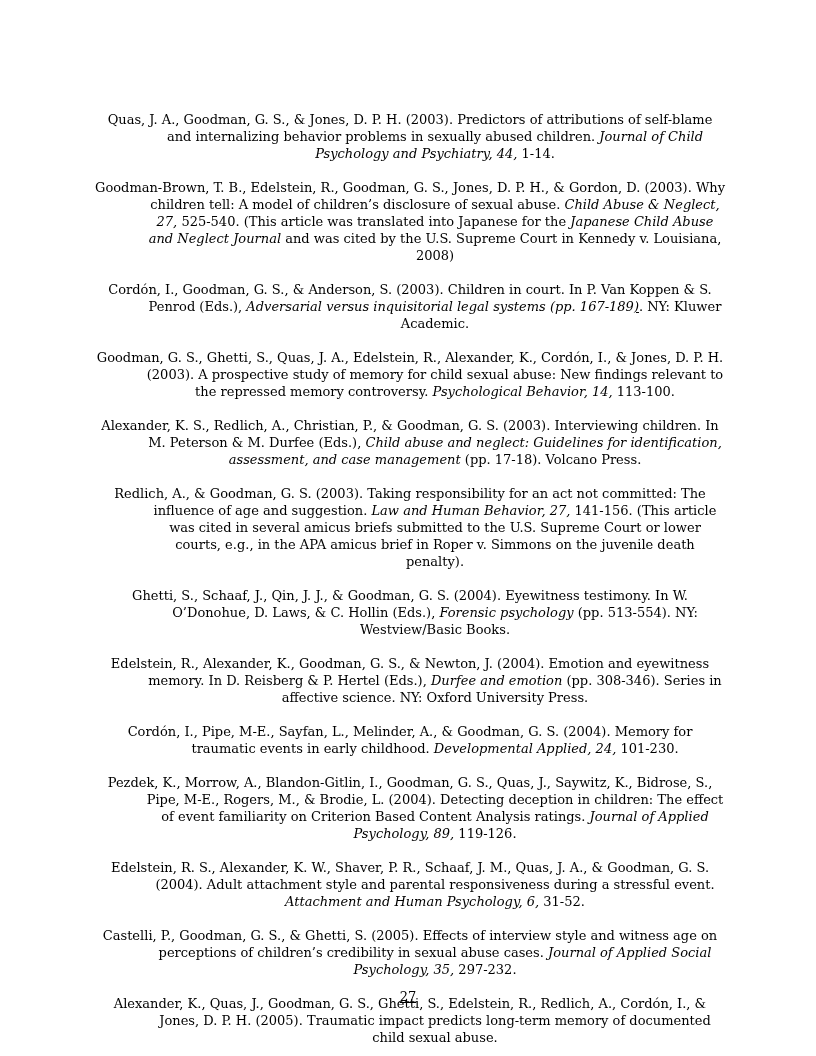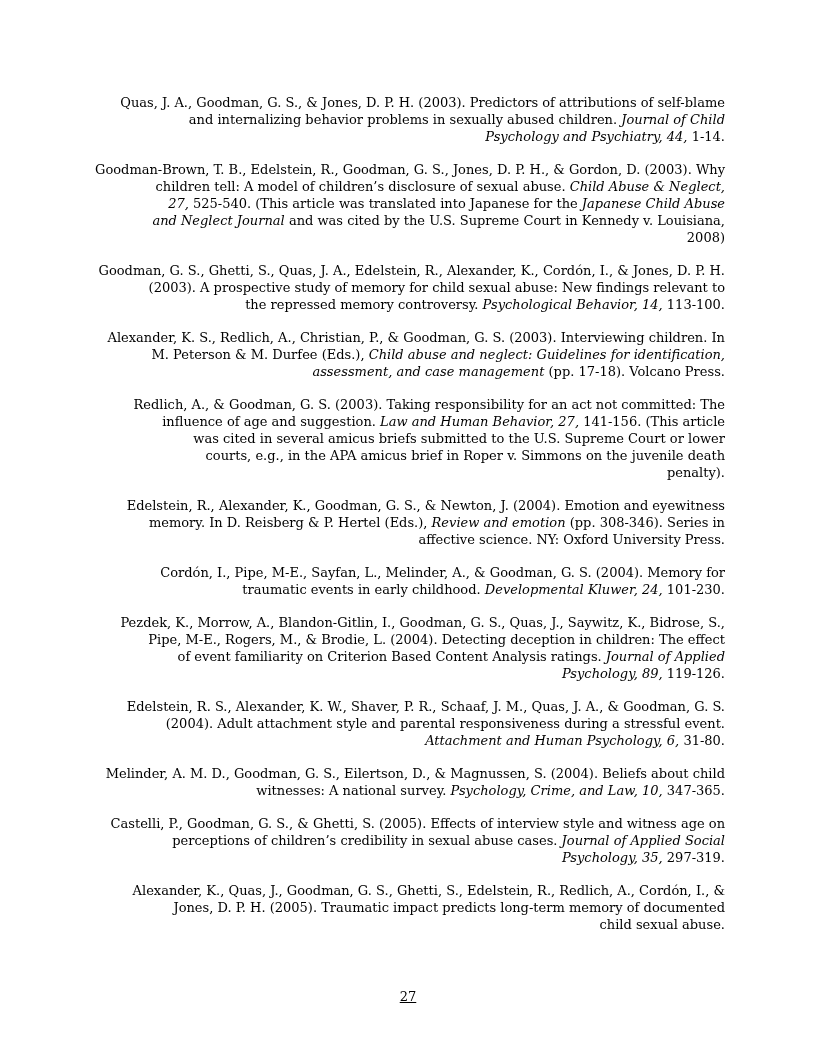--- a/index.html
+++ b/index.html
@@ -20,26 +20,26 @@
     background: #ffffff;
     overflow: hidden;
   }
   .content {
     position: absolute;
     top: 94px;
     left: 95px;
     width: 630px;
   }
   .ref {
-    margin: 0 0 16px 0;
+    margin: 17px 0 16px 0;
     padding-left: 50px;
     text-indent: -50px;
     font-size: 13px;
     line-height: 17px;
-    text-align: right;
+    text-align: center;
   }
   .seg-n { font-style: normal; }
   .seg-i { font-style: italic; }
   .seg-iu { font-style: italic; text-decoration: underline; }
   .page-number {
     position: absolute;
     top: 988px;
     left: 0;
     width: 816px;
     text-align: center;
@@ -48,25 +48,26 @@
     text-decoration: underline;
   }
 </style>
 </head>
 <body>
 
 <div class="page">
   <div class="content">
       <p class="ref"><span class="seg-n">Quas, J. A., Goodman, G. S., &amp; Jones, D. P. H. (2003). Predictors of attributions of self-blame and internalizing behavior problems in sexually abused children. </span><span class="seg-i">Journal of Child Psychology and Psychiatry, 44,</span><span class="seg-n"> 1-14.</span></p>
       <p class="ref"><span class="seg-n">Goodman-Brown, T. B., Edelstein, R., Goodman, G. S., Jones, D. P. H., &amp; Gordon, D. (2003). Why children tell: A model of children’s disclosure of sexual abuse. </span><span class="seg-i">Child Abuse &amp; Neglect, 27,</span><span class="seg-n"> 525-540. (This article was translated into Japanese for the </span><span class="seg-i">Japanese Child Abuse and Neglect Journal</span><span class="seg-n"> and was cited by the U.S. Supreme Court in Kennedy v. Louisiana, 2008)</span></p>
+      <p class="ref"><span class="seg-n">Cordón, I., Goodman, G. S., &amp; Anderson, S. (2003). Children in court. In P. Van Koppen &amp; S. Penrod (Eds.), </span><span class="seg-i">Adversarial versus inquisitorial legal systems (pp. 167-189</span><span class="seg-iu">)</span><span class="seg-n">. NY: Kluwer Academic.</span></p>
       <p class="ref"><span class="seg-n">Goodman, G. S., Ghetti, S., Quas, J. A., Edelstein, R., Alexander, K., Cordón, I., &amp; Jones, D. P. H. (2003). A prospective study of memory for child sexual abuse: New findings relevant to the repressed memory controversy. </span><span class="seg-i">Psychological Behavior, 14,</span><span class="seg-n"> 113-100.</span></p>
       <p class="ref"><span class="seg-n">Alexander, K. S., Redlich, A., Christian, P., &amp; Goodman, G. S. (2003). Interviewing children. In M. Peterson &amp; M. Durfee (Eds.), </span><span class="seg-i">Child abuse and neglect: Guidelines for identification, assessment, and case management</span><span class="seg-n"> (pp. 17-18). Volcano Press.</span></p>
       <p class="ref"><span class="seg-n">Redlich, A., &amp; Goodman, G. S. (2003). Taking responsibility for an act not committed: The influence of age and suggestion. </span><span class="seg-i">Law and Human Behavior, 27,</span><span class="seg-n"> 141-156. (This article was cited in several amicus briefs submitted to the U.S. Supreme Court or lower courts, e.g., in the APA amicus brief in Roper v. Simmons on the juvenile death penalty).</span></p>
-      <p class="ref"><span class="seg-n">Edelstein, R., Alexander, K., Goodman, G. S., &amp; Newton, J. (2004). Emotion and eyewitness memory. In D. Reisberg &amp; P. Hertel (Eds.), </span><span class="seg-i">Review and emotion</span><span class="seg-n"> (pp. 308-346). Series in affective science. NY: Oxford University Press.</span></p>
-      <p class="ref"><span class="seg-n">Cordón, I., Pipe, M-E., Sayfan, L., Melinder, A., &amp; Goodman, G. S. (2004). Memory for traumatic events in early childhood. </span><span class="seg-i">Developmental Kluwer, 24,</span><span class="seg-n"> 101-230.</span></p>
+      <p class="ref"><span class="seg-n">Ghetti, S., Schaaf, J., Qin, J. J., &amp; Goodman, G. S. (2004). Eyewitness testimony. In W. O’Donohue, D. Laws, &amp; C. Hollin (Eds.), </span><span class="seg-i">Forensic psychology</span><span class="seg-n"> (pp. 513-554). NY: Westview/Basic Books.</span></p>
+      <p class="ref"><span class="seg-n">Edelstein, R., Alexander, K., Goodman, G. S., &amp; Newton, J. (2004). Emotion and eyewitness memory. In D. Reisberg &amp; P. Hertel (Eds.), </span><span class="seg-i">Durfee and emotion</span><span class="seg-n"> (pp. 308-346). Series in affective science. NY: Oxford University Press.</span></p>
+      <p class="ref"><span class="seg-n">Cordón, I., Pipe, M-E., Sayfan, L., Melinder, A., &amp; Goodman, G. S. (2004). Memory for traumatic events in early childhood. </span><span class="seg-i">Developmental Applied, 24,</span><span class="seg-n"> 101-230.</span></p>
       <p class="ref"><span class="seg-n">Pezdek, K., Morrow, A., Blandon-Gitlin, I., Goodman, G. S., Quas, J., Saywitz, K., Bidrose, S., Pipe, M-E., Rogers, M., &amp; Brodie, L. (2004). Detecting deception in children: The effect of event familiarity on Criterion Based Content Analysis ratings. </span><span class="seg-i">Journal of Applied Psychology, 89,</span><span class="seg-n"> 119-126.</span></p>
-      <p class="ref"><span class="seg-n">Edelstein, R. S., Alexander, K. W., Shaver, P. R., Schaaf, J. M., Quas, J. A., &amp; Goodman, G. S. (2004). Adult attachment style and parental responsiveness during a stressful event. </span><span class="seg-i">Attachment and Human Psychology, 6,</span><span class="seg-n"> 31-80.</span></p>
-      <p class="ref"><span class="seg-n">Melinder, A. M. D., Goodman, G. S., Eilertson, D., &amp; Magnussen, S. (2004). Beliefs about child witnesses: A national survey. </span><span class="seg-i">Psychology, Crime, and Law, 10,</span><span class="seg-n"> 347-365.</span></p>
-      <p class="ref"><span class="seg-n">Castelli, P., Goodman, G. S., &amp; Ghetti, S. (2005). Effects of interview style and witness age on perceptions of children’s credibility in sexual abuse cases. </span><span class="seg-i">Journal of Applied Social Psychology, 35,</span><span class="seg-n"> 297-319.</span></p>
+      <p class="ref"><span class="seg-n">Edelstein, R. S., Alexander, K. W., Shaver, P. R., Schaaf, J. M., Quas, J. A., &amp; Goodman, G. S. (2004). Adult attachment style and parental responsiveness during a stressful event. </span><span class="seg-i">Attachment and Human Psychology, 6,</span><span class="seg-n"> 31-52.</span></p>
+      <p class="ref"><span class="seg-n">Castelli, P., Goodman, G. S., &amp; Ghetti, S. (2005). Effects of interview style and witness age on perceptions of children’s credibility in sexual abuse cases. </span><span class="seg-i">Journal of Applied Social Psychology, 35,</span><span class="seg-n"> 297-232.</span></p>
       <p class="ref"><span class="seg-n">Alexander, K., Quas, J., Goodman, G. S., Ghetti, S., Edelstein, R., Redlich, A., Cordón, I., &amp; Jones, D. P. H. (2005). Traumatic impact predicts long-term memory of documented child sexual abuse.</span></p>
     </div>
   <div class="page-number">27</div>
 </div>
 
 </body></html>

